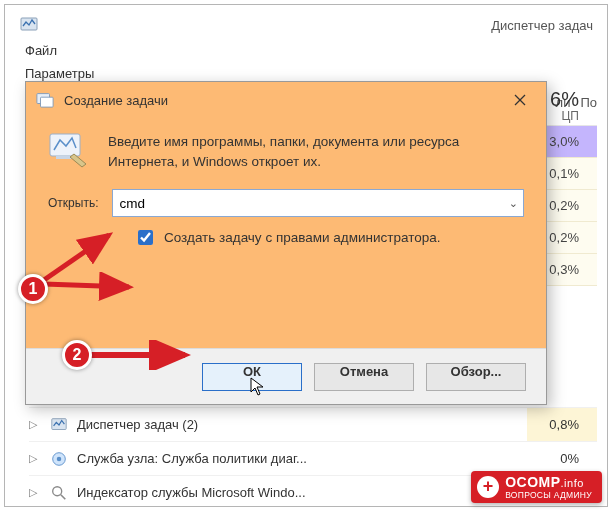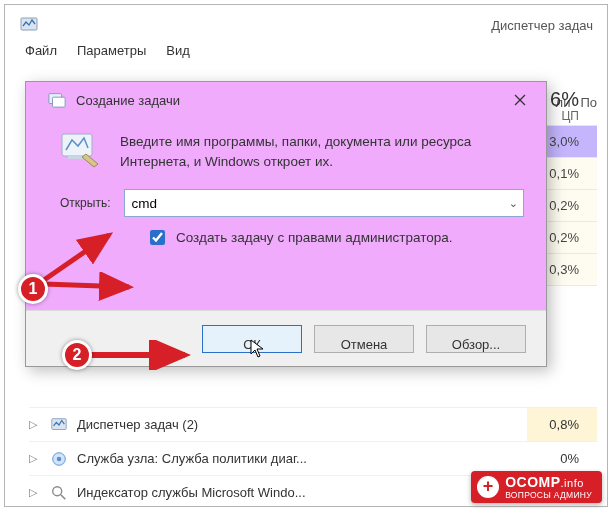--- a/index.html
+++ b/index.html
@@ -2,56 +2,56 @@
 <html><head>
 <meta charset="utf-8">
 <style>
   * { box-sizing: border-box; font-family: "Segoe UI", Tahoma, sans-serif; }
   body { margin: 0; width: 612px; height: 511px; background: #fff; position: relative; overflow: hidden; }
   .outer-border { position: absolute; inset: 4px; border: 1px solid #b5b5b5; background: #fff; }
   .main-window { position: absolute; left: 4px; top: 4px; right: 4px; bottom: 4px; background: #fff; }
   .main-title-bar { display: flex; align-items: center; height: 30px; padding: 2px 10px 0 10px; justify-content: space-between; }
   .main-title-icon { width: 20px; height: 20px; margin-right: 8px; display: inline-flex; align-items: center; justify-content: center; }
   .main-title-text { font-size: 13px; color: #555; }
-  .menu-bar { display: flex; gap: 4px; padding: 2px 8px 6px 8px; font-size: 13px; color: #333; }
+  .menu-bar { display: flex; gap: 4px; padding: 2px 8px 6px 8px; font-size: 13px; color: #333; flex-direction: column; }
   .menu-item { padding: 2px 8px; }
   .content-table { position: absolute; right: 6px; top: 78px; width: 80px; }
   .cpu-header { text-align: right; padding: 2px 18px 2px 0; font-size: 14px; color: #333; border-bottom: 1px solid #e6e6e6; }
   .cpu-big { font-size: 20px; line-height: 1; }
   .cpu-small { font-size: 12px; color: #666; }
   .cpu-row { text-align: right; font-size: 13px; padding: 8px 18px 8px 0; background: #c4b5fd; border-bottom: 1px solid #f0ead0; color: #444; }
   .cpu-row.light { background: #fefcf0; }
   .partial-tabs { position: absolute; right: 6px; top: 86px; font-size: 13px; color: #555; display:flex; gap:10px; }
   .process-list { position: absolute; left: 20px; top: 398px; right: 6px; }
   .process-row { display: flex; align-items: center; height: 34px; font-size: 13px; color: #333; border-top: 1px solid #f0f0f0; }
   .expand-caret { width: 14px; margin-right: 6px; color: #777; font-size: 11px; }
   .proc-icon { width: 20px; height: 20px; margin-right: 8px; display: inline-flex; align-items: center; justify-content: center; }
   .proc-name { flex: 1; overflow: hidden; text-overflow: ellipsis; white-space: nowrap; padding-right: 100px; }
   .proc-cpu { width: 70px; text-align: right; padding-right: 18px; }
   .proc-cpu.highlight { background: #fdf5d6; height: 100%; display:flex; align-items:center; justify-content:flex-end; }
 
   
-  .dialog { position: absolute; left: 16px; top: 72px; width: 522px; height: 286px; background: #f0abfc; border: 1px solid #999; box-shadow: 4px 4px 14px rgba(0,0,0,0.25); padding-left: 12px; }
+  .dialog { position: absolute; left: 16px; top: 72px; width: 522px; height: 324px; background: #fdba74; border: 1px solid #999; box-shadow: 4px 4px 14px rgba(0,0,0,0.25); }
   .dlg-title-bar { display: flex; align-items: center; height: 36px; padding: 0 6px 0 10px; }
   .dlg-title-icon { width: 20px; height: 20px; margin-right: 8px; }
   .dlg-title-text { font-size: 13px; color: #333; flex: 1; }
   .dlg-close { width: 40px; height: 30px; display: flex; align-items: center; justify-content: center; font-size: 16px; color: #333; }
   .dlg-body { padding: 12px 22px 0 22px; }
   .dlg-row1 { display: flex; align-items: flex-start; gap: 16px; margin-bottom: 18px; }
   .run-icon { width: 44px; height: 40px; flex-shrink: 0; }
   .dlg-instr { font-size: 13.5px; color: #333; line-height: 1.45; padding-top: 2px; }
   .dlg-row2 { display: flex; align-items: center; gap: 14px; margin-bottom: 10px; }
   .dlg-label { font-size: 12px; color: #333; white-space: nowrap; }
   .dlg-input-wrap { flex: 1; position: relative; }
   .dlg-input-wrap input { width: 100%; height: 28px; border: 1px solid #8aa8d2; padding: 2px 26px 2px 6px; font-size: 13.5px; outline: none; }
   .dlg-input-arrow { position: absolute; right: 6px; top: 50%; transform: translateY(-50%); font-size: 11px; color: #555; pointer-events: none; }
   .dlg-row3 { display: flex; align-items: center; gap: 8px; padding-left: 86px; margin-bottom: 24px; font-size: 13.5px; color: #333; }
   .dlg-row3 input[type=checkbox] { width: 15px; height: 15px; accent-color: #2a6fc9; }
   .dlg-buttons { position: absolute; bottom: 0; left: 0; right: 0; height: 56px; background: #f0f0f0; border-top: 1px solid #dcdcdc; display: flex; align-items: center; justify-content: flex-end; gap: 12px; padding: 0 20px; }
-  .dlg-btn { width: 100px; height: 28px; border: 1px solid #aeaeae; background: #e7e7e7; font-size: 13px; color: #333; display: flex; align-items: flex-end; justify-content: center; position: relative; }
+  .dlg-btn { width: 100px; height: 28px; border: 1px solid #aeaeae; background: #e7e7e7; font-size: 13px; color: #333; display: flex; align-items: flex-start; justify-content: center; position: relative; font-weight: bold; }
   .dlg-btn.primary { border: 1px solid #2a6fc9; background: #e5f1fb; }
   .cursor { position: absolute; left: 50%; top: 60%; transform: translate(-2px,-2px); pointer-events: none; }
 
   
   .step-badge { position: absolute; width: 30px; height: 30px; border-radius: 50%; background: #d61f26; border: 3px solid #fff; color: #fff; font-weight: bold; font-size: 16px; display: flex; align-items: center; justify-content: center; box-shadow: 0 0 4px rgba(0,0,0,0.4); }
   .arrow-svg { position: absolute; pointer-events: none; }
   .watermark { position: absolute; right: 10px; bottom: 8px; background: #d61f26; color: #fff; border-radius: 4px; padding: 4px 10px 3px 34px; font-size: 11px; line-height: 1.1; box-shadow: 0 2px 5px rgba(0,0,0,0.3); }
   .watermark .cross { position: absolute; left: 6px; top: 50%; transform: translateY(-50%); width: 22px; height: 22px; border-radius: 50%; background: #fff; color: #d61f26; font-weight: bold; font-size: 18px; display:flex; align-items:center; justify-content:center; }
   .watermark .big { font-weight: bold; font-size: 14px; letter-spacing: .5px; }
   .watermark .small { font-size: 8.5px; letter-spacing: .3px; }

